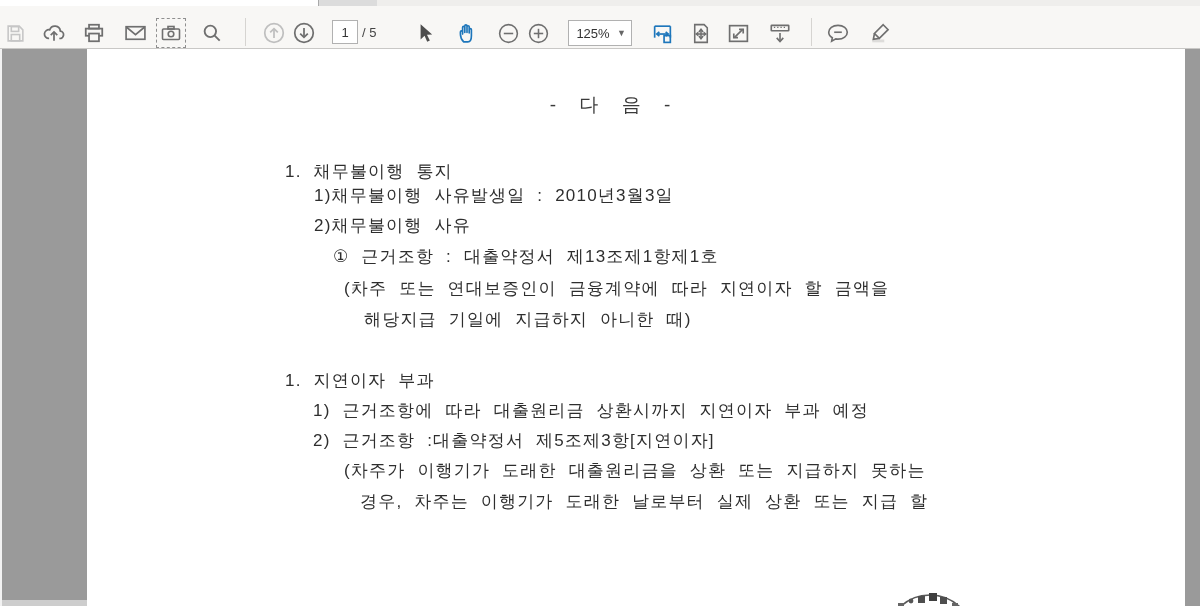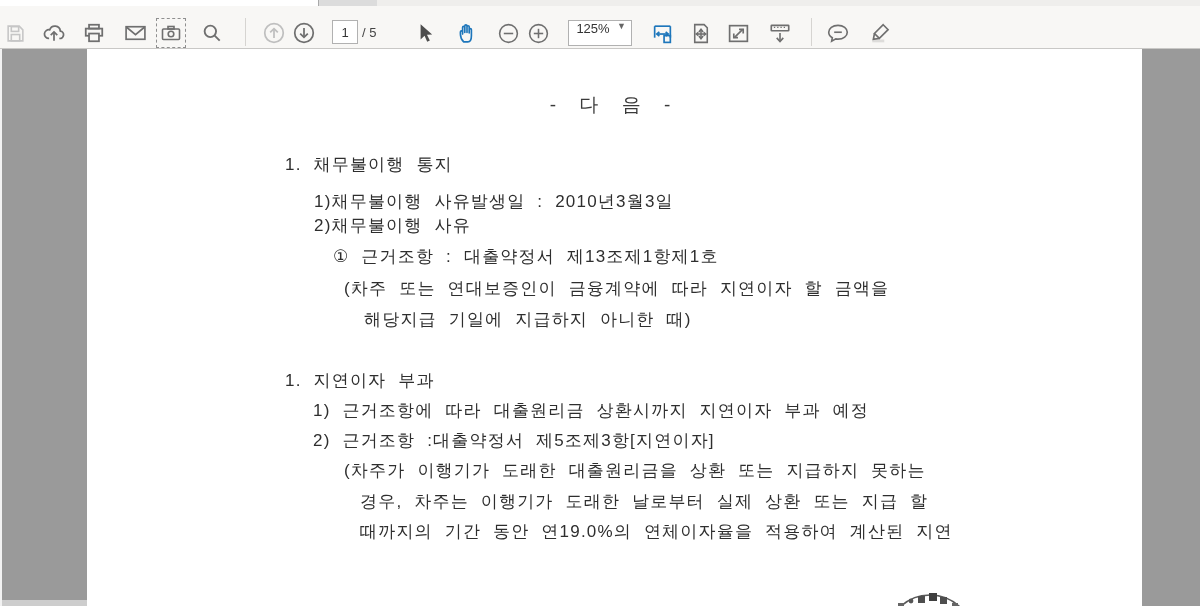--- a/index.html
+++ b/index.html
@@ -30,31 +30,32 @@
     border:1px solid #b1b1b1;background:#ffffff;text-align:center;
     font-size:13px;color:#333;box-sizing:border-box;padding:0;
     font-family:"Liberation Sans","DejaVu Sans",sans-serif;
   }
   .page-total{
     position:absolute;left:362px;top:19px;font-size:13px;color:#444;
   }
   .zoom-box{
     position:absolute;left:568px;top:14px;width:64px;height:26px;
     border:1px solid #b1b1b1;background:#ffffff;box-sizing:border-box;
-    display:flex;align-items:flex-start;cursor:pointer;
+    display:flex;align-items:center;cursor:pointer;
   }
   .zoom-box .zoom-val{flex:1;text-align:center;font-size:13px;color:#333;}
   .zoom-box .caret{width:14px;font-size:9px;color:#666;}
   
   .doc-area{position:absolute;left:0;top:49px;width:1200px;height:557px;background:#9a9a9a;}
   .left-edge{position:absolute;left:0;top:49px;width:2px;height:557px;background:#f2f2f2;}
   .left-bottom-strip{position:absolute;left:2px;top:600px;width:85px;height:6px;background:#cdcdcd;}
   .page{
     position:absolute;left:87px;top:49px;width:1055px;height:557px;
     background:#ffffff;
+    padding-left:43px;
   }
   .doc-title{
     position:absolute;left:0;top:43px;width:1055px;text-align:center;
     font-size:19px;letter-spacing:9px;color:#3a3a3a;font-weight:500;
   }
   .doc-line{
     position:absolute;white-space:nowrap;
     font-size:17px;color:#2e2e2e;letter-spacing:1.2px;word-spacing:6px;
     font-weight:500;
   }
@@ -272,32 +273,31 @@
 
 <div class="doc-area"></div>
 <div class="left-edge"></div>
 <div class="left-bottom-strip"></div>
 
 <div class="page">
   <div class="doc-title">- 다 음 -</div>
 
   <div class="artifact-dot"></div>
 
-  <div class="doc-line" style="left:198px;top:104px">1. 채무불이행 통지</div>
-  <div class="doc-line" style="left:227px;top:141px">1)채무불이행 사유발생일 : 2010년3월3일</div>
+  <div class="doc-line" style="left:198px;top:111px">1. 채무불이행 통지</div>
+  <div class="doc-line" style="left:227px;top:135px">1)채무불이행 사유발생일 : 2010년3월3일</div>
   <div class="doc-line" style="left:227px;top:165px">2)채무불이행 사유</div>
   <div class="doc-line" style="left:246px;top:196px">① 근거조항 : 대출약정서 제13조제1항제1호</div>
   <div class="doc-line" style="left:257px;top:228px">(차주 또는 연대보증인이 금융계약에 따라 지연이자 할 금액을</div>
   <div class="doc-line" style="left:277px;top:259px">해당지급 기일에 지급하지 아니한 때)</div>
   <div class="doc-line" style="left:198px;top:320px">1. 지연이자 부과</div>
   <div class="doc-line" style="left:226px;top:350px">1) 근거조항에 따라 대출원리금 상환시까지 지연이자 부과 예정</div>
   <div class="doc-line" style="left:226px;top:380px">2) 근거조항 :대출약정서 제5조제3항[지연이자]</div>
   <div class="doc-line" style="left:257px;top:410px">(차주가 이행기가 도래한 대출원리금을 상환 또는 지급하지 못하는</div>
   <div class="doc-line" style="left:273px;top:441px">경우, 차주는 이행기가 도래한 날로부터 실제 상환 또는 지급 할</div>
-  <div class="doc-line" style="left:273px;top:471px">때까지의 기간 동안 연19.0%의 연체이자율을 적용하여 계산된 지연</div>
 
   <div class="stamp">
     <svg width="100" height="19" viewBox="0 0 100 19" fill="none">
       <ellipse cx="50" cy="48" rx="42" ry="40" stroke="#5a5a5a" stroke-width="1.6"></ellipse>
       <rect x="38" y="9" width="7" height="7" fill="#4e4e4e"></rect>
       <rect x="49" y="6" width="8" height="8" fill="#3f3f3f"></rect>
       <rect x="60" y="10" width="7" height="7" fill="#4e4e4e"></rect>
       <circle cx="31" cy="14" r="2.4" fill="#555"></circle>
       <rect x="18" y="16" width="6" height="4" fill="#666"></rect>
       <rect x="72" y="16" width="6" height="4" fill="#666"></rect>

